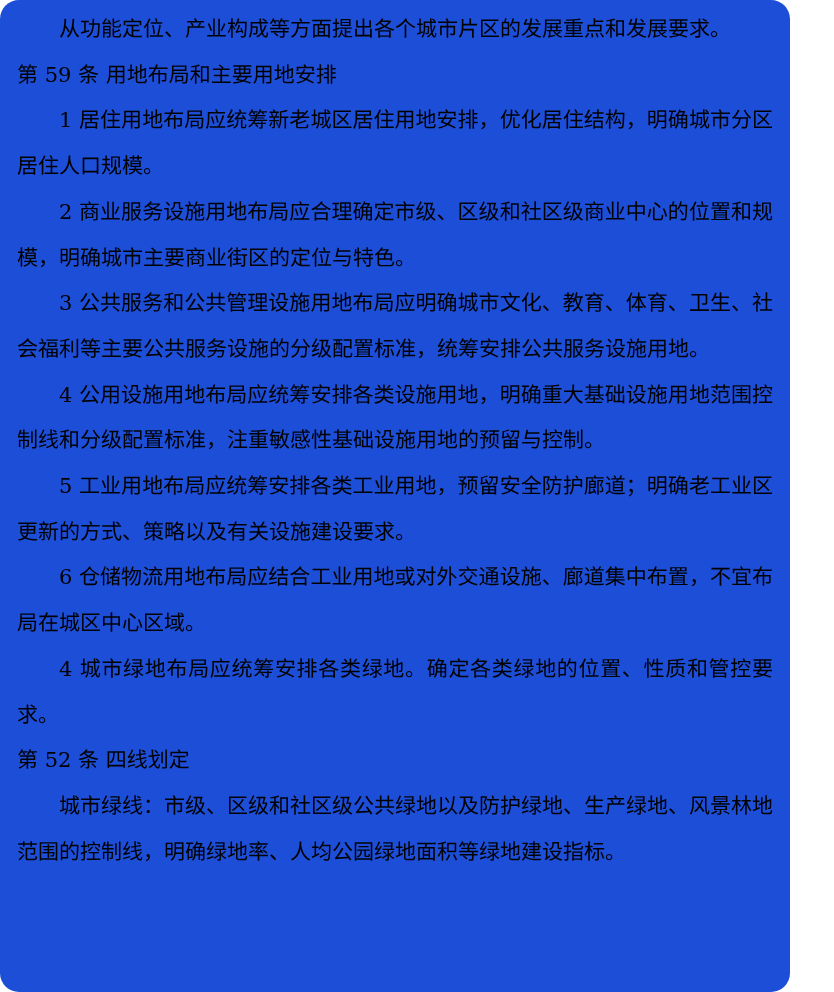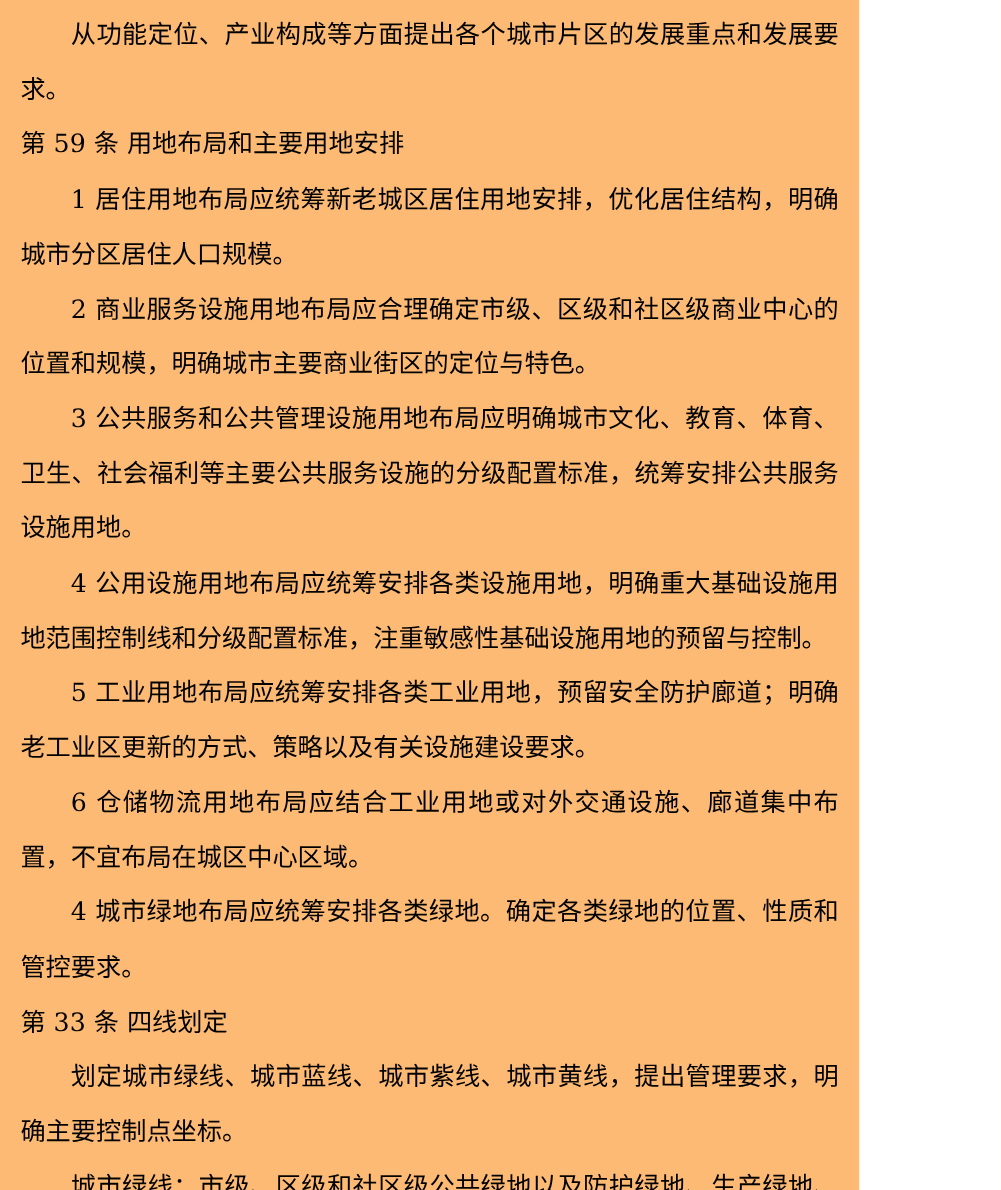--- a/index.html
+++ b/index.html
@@ -7,31 +7,32 @@
     padding: 0;
     background: #ffffff;
   }
   body {
     width: 834px;
     height: 992px;
     overflow: hidden;
   }
   .page {
     box-sizing: border-box;
-    width: 716px;
+    width: 790px;
     height: 992px;
     padding: 7px 17px 0 17px;
-    background: #fdba74;
+    background: #1d4ed8;
     color: #000000;
     font-family: "DejaVu Serif", "Liberation Serif", serif;
     font-size: 21px;
     line-height: 45.7px;
     text-align: justify;
     text-justify: inter-ideograph;
     overflow: hidden;
+    border-radius: 19px;
   }
   .para {
     margin: 0;
     text-indent: 2em;
   }
   .heading {
     margin: 0;
     text-indent: 0;
     font-weight: normal;
     font-size: 21px;
@@ -43,16 +44,15 @@
 <div class="page">
   <p class="para">从功能定位、产业构成等方面提出各个城市片区的发展重点和发展要求。</p>
   <p class="heading">第 59 条 用地布局和主要用地安排</p>
   <p class="para">1 居住用地布局应统筹新老城区居住用地安排，优化居住结构，明确城市分区居住人口规模。</p>
   <p class="para">2 商业服务设施用地布局应合理确定市级、区级和社区级商业中心的位置和规模，明确城市主要商业街区的定位与特色。</p>
   <p class="para">3 公共服务和公共管理设施用地布局应明确城市文化、教育、体育、卫生、社会福利等主要公共服务设施的分级配置标准，统筹安排公共服务设施用地。</p>
   <p class="para">4 公用设施用地布局应统筹安排各类设施用地，明确重大基础设施用地范围控制线和分级配置标准，注重敏感性基础设施用地的预留与控制。</p>
   <p class="para">5 工业用地布局应统筹安排各类工业用地，预留安全防护廊道；明确老工业区更新的方式、策略以及有关设施建设要求。</p>
   <p class="para">6 仓储物流用地布局应结合工业用地或对外交通设施、廊道集中布置，不宜布局在城区中心区域。</p>
   <p class="para">4 城市绿地布局应统筹安排各类绿地。确定各类绿地的位置、性质和管控要求。</p>
-  <p class="heading">第 33 条 四线划定</p>
-  <p class="para">划定城市绿线、城市蓝线、城市紫线、城市黄线，提出管理要求，明确主要控制点坐标。</p>
+  <p class="heading">第 52 条 四线划定</p>
   <p class="para">城市绿线：市级、区级和社区级公共绿地以及防护绿地、生产绿地、风景林地范围的控制线，明确绿地率、人均公园绿地面积等绿地建设指标。</p>
 </div>
 
 </body></html>

